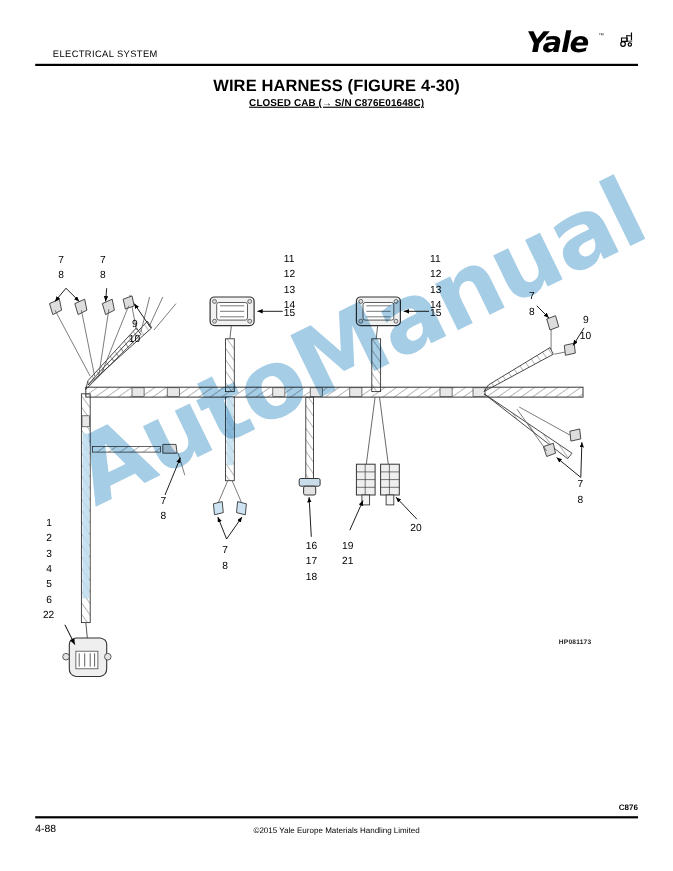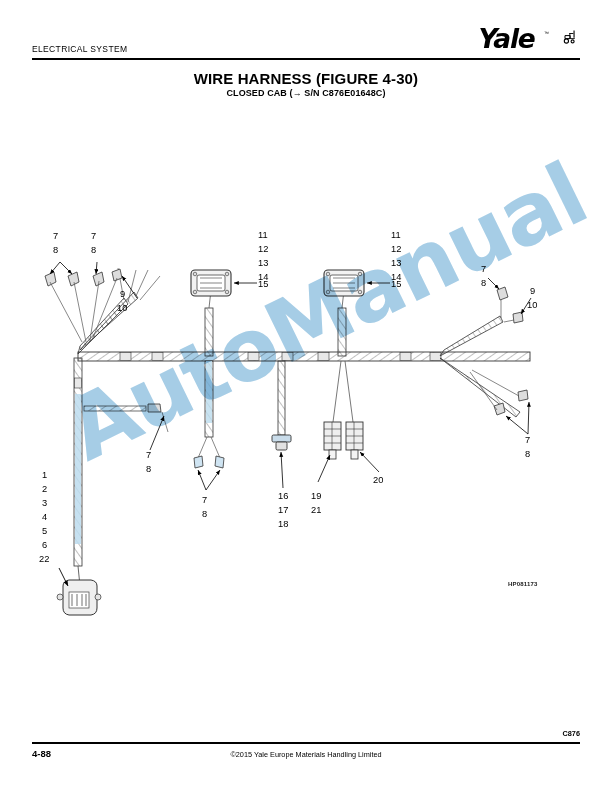--- a/index.html
+++ b/index.html
@@ -24,21 +24,21 @@
   }
 
   
   #header {
     position: absolute;
     left: 0; right: 0; top: 0;
     height: 70px;
   }
   #header-left-text {
     position: absolute;
-    left: 32px;
+    left: 48px;
     top: 44px;
     font-size: 8.5px;
     font-weight: 400;
     letter-spacing: 0.35px;
     white-space: nowrap;
   }
   #header-rule {
     position: absolute;
     left: 32px;
     right: 32px;
@@ -88,20 +88,21 @@
     font-weight: 700;
     letter-spacing: 0.1px;
     line-height: 14px;
   }
   #doc-subtitle {
     font-size: 9px;
     font-weight: 700;
     letter-spacing: 0.1px;
     line-height: 13px;
     margin-top: 1px;
+    text-decoration: underline;
   }
 
   
   #figure-area {
     position: absolute;
     left: 0;
     top: 150px;
     width: 612px;
     height: 470px;
   }
@@ -149,21 +150,21 @@
     right: 32px;
     top: 742px;
     height: 2.4px;
     background: #000;
   }
   #footer-page {
     position: absolute;
     left: 32px;
     top: 748px;
     font-size: 9.5px;
-    font-weight: 700;
+    font-weight: 400;
   }
   #footer-copyright {
     position: absolute;
     left: 0; right: 0;
     top: 750px;
     text-align: center;
     font-size: 7.3px;
   }
   #footer-code {
     position: absolute;

